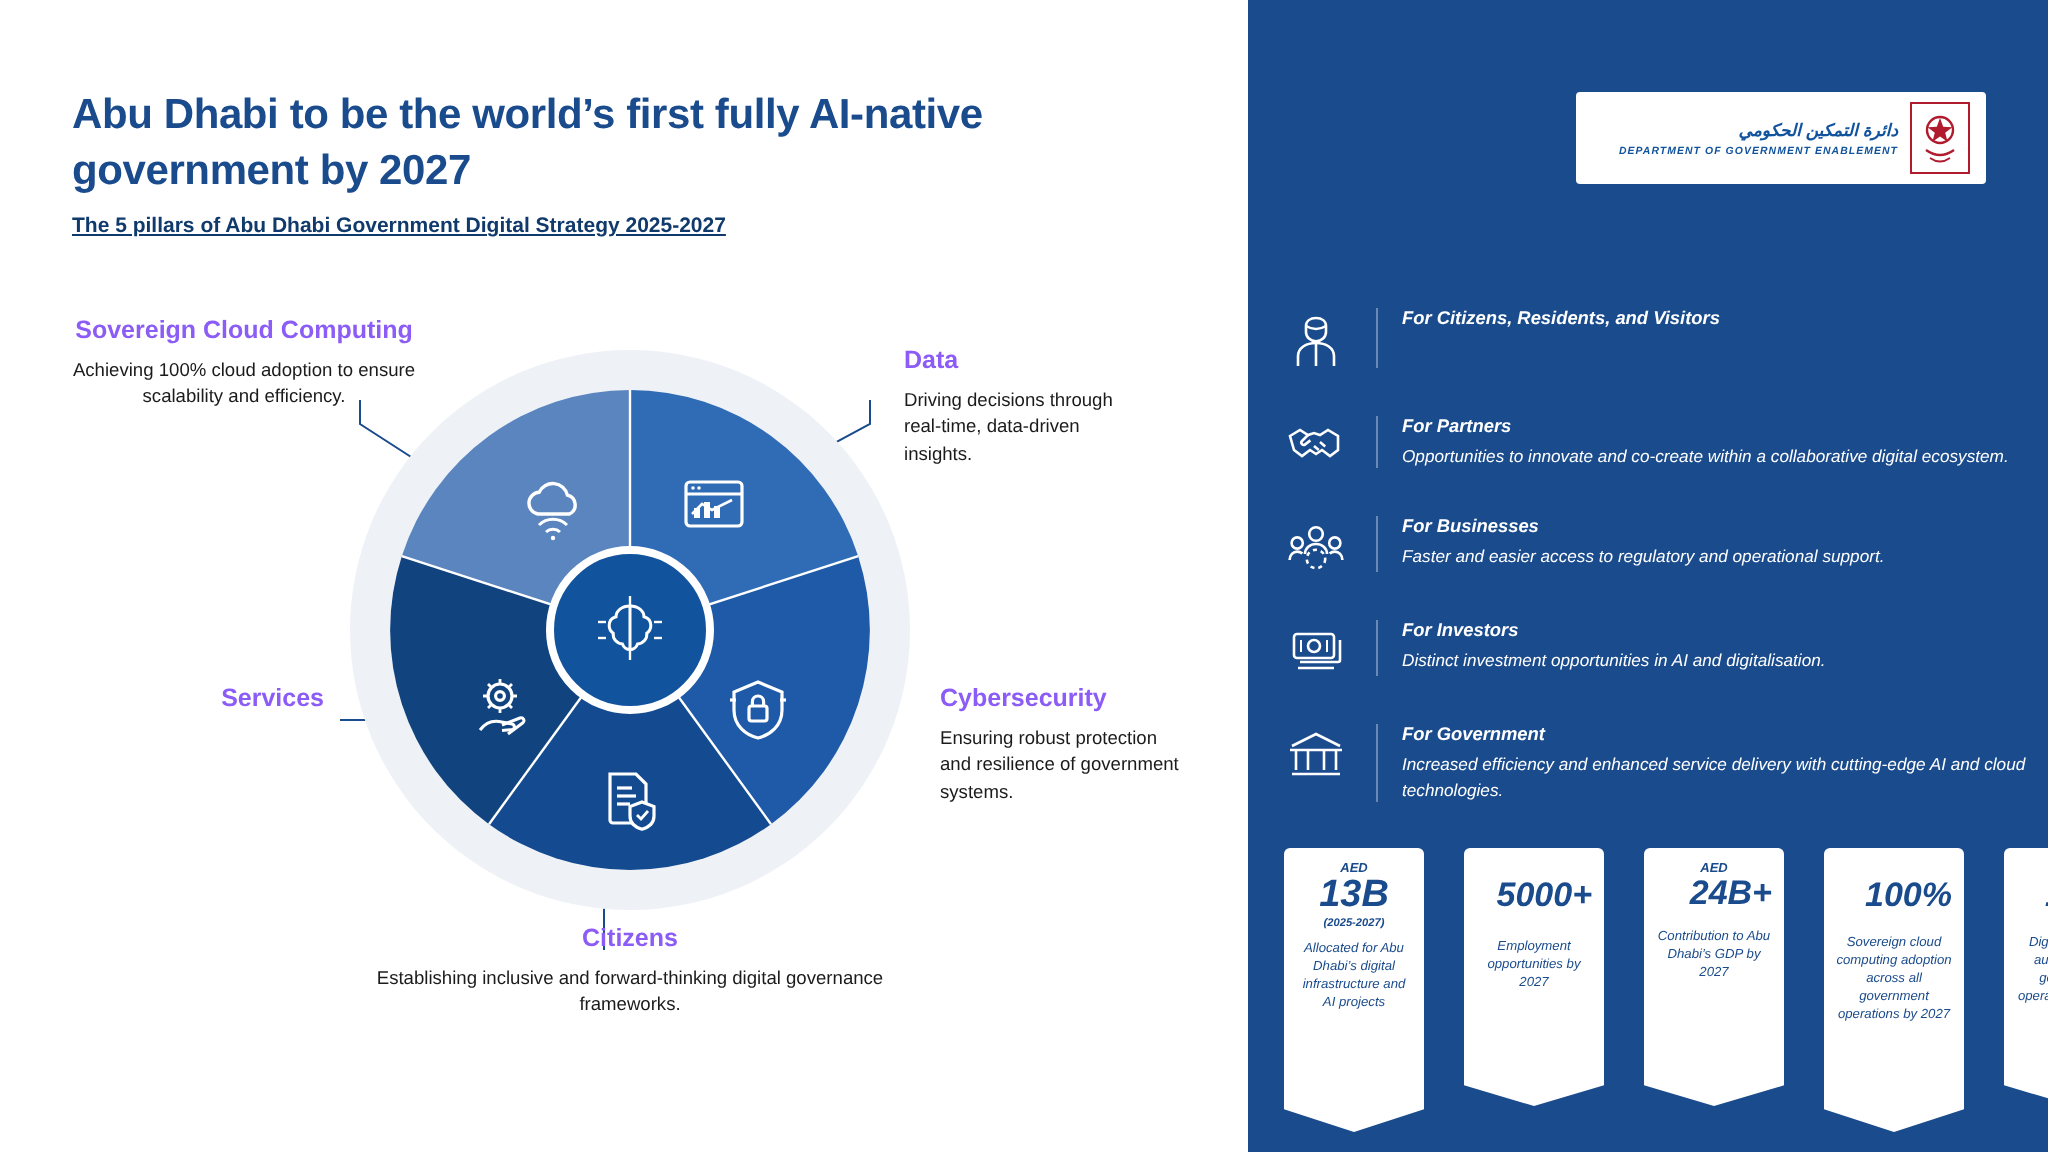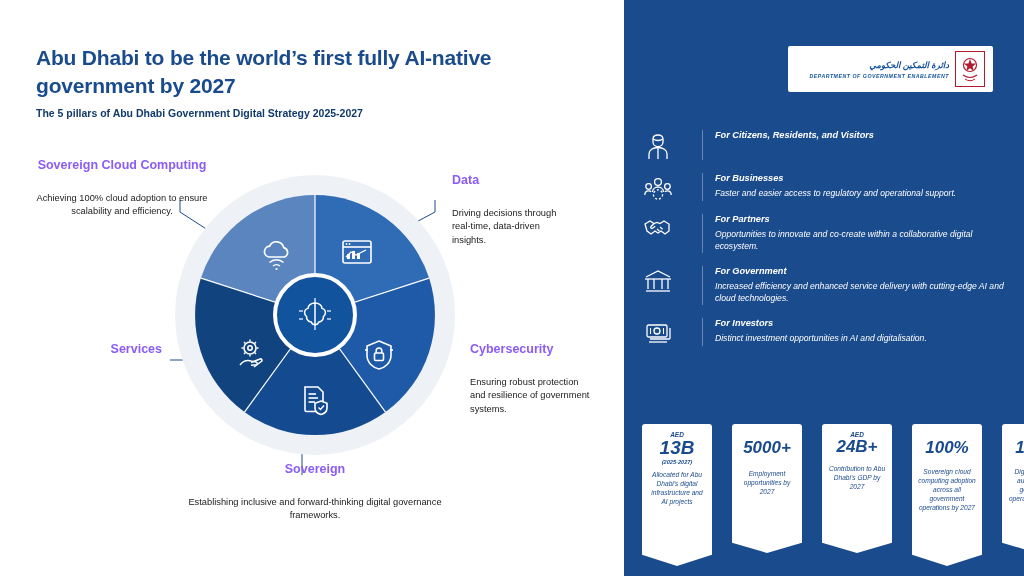--- a/index.html
+++ b/index.html
@@ -17,21 +17,21 @@
     position: absolute; left: 0; top: 0; width: 624px; height: 576px;
     background: #ffffff;
   }
   .title {
     position: absolute; left: 36px; top: 44px; width: 470px;
     font-size: 21px; font-weight: bold; line-height: 1.32;
     color: #1a4b8c; letter-spacing: -0.2px;
   }
   .subtitle {
     position: absolute; left: 36px; top: 107px; width: 470px;
-    font-size: 10.5px; font-weight: bold; color: #103a6b;
+    font-size: 10.5px; font-weight: bold; color: #103a6b; text-decoration: underline;
   }
 
   
   .wheel-wrap { position: absolute; left: 175px; top: 175px; width: 280px; height: 280px; }
   .wheel-outer {
     position: absolute; left: 0; top: 0; width: 280px; height: 280px;
     border-radius: 50%; background: #eef2f7;
   }
   .wheel-svg { position: absolute; left: 0; top: 0; }
   .hub {
@@ -39,21 +39,21 @@
     border-radius: 50%; background: #12539e; border: 4px solid #ffffff;
     display: flex; align-items: center; justify-content: center;
   }
 
   
   .seg-icon { position: absolute; width: 40px; height: 40px; display:flex; align-items:center; justify-content:center; }
 
   
   .callout { position: absolute; }
   .callout .c-title { font-size: 12.5px; font-weight: bold; color: #8b5cf6; line-height: 1.25; }
-  .callout .c-body { font-size: 9.3px; color: #1b1b1b; line-height: 1.45; margin-top: 18px; }
+  .callout .c-body { font-size: 9.3px; color: #1b1b1b; line-height: 1.45; margin-top: 5px; }
   .c-right { text-align: left; }
   .c-left { text-align: right; }
   .c-center { text-align: center; }
 
   .leader { position: absolute; }
 
   
   .right {
     position: absolute; left: 624px; top: 0; width: 480px; height: 576px;
     background: #1a4b8c;
@@ -62,36 +62,36 @@
   .logo-box {
     position: absolute; left: 164px; top: 46px; width: 205px; height: 46px;
     background: #ffffff; border-radius: 2px;
     display: flex; align-items: center; padding: 0 8px;
   }
   .logo-text { flex: 1; text-align: right; padding-right: 6px; }
   .logo-ar { font-size: 8.5px; color: #12539e; letter-spacing: 2px; font-weight: bold; direction: rtl; }
   .logo-en { font-size: 5.2px; color: #12539e; letter-spacing: 0.55px; font-weight: bold; margin-top: 3px; }
 
   .benefits { position: absolute; left: 14px; top: 130px; width: 380px; }
-  .benefit { display: flex; gap: 24px; margin-bottom: 13px; }
+  .benefit { display: flex; gap: 10px; margin-bottom: 13px; margin-top: 24px; }
   .b-icon { width: 40px; min-width: 40px; display: flex; align-items: flex-start; justify-content: center; padding-top: 2px; }
   .b-text { flex: 1; border-left: 1px solid rgba(255,255,255,0.35); padding-left: 12px; }
   .b-title { font-size: 9.2px; font-weight: bold; color: #ffffff; line-height: 1.3; }
   .b-desc { font-size: 8.6px; color: #ffffff; line-height: 1.45; margin-top: 2px; }
 
   
   .stats { position: absolute; left: 18px; top: 424px; display: flex; gap: 20px; }
   .card {
     width: 70px; background: #ffffff; border-radius: 3px;
     padding: 7px 6px 0 6px; text-align: center; position: relative;
     clip-path: polygon(0 0, 100% 0, 100% 92%, 50% 100%, 0 92%);
   }
   .card-aed { font-size: 6.5px; color: #1a4b8c; font-weight: bold; }
   .card-num { font-size: 19px; font-weight: bold; color: #1a4b8c; line-height: 1.05; }
-  .card-num.sm { font-size: 17px; }
+  .card-num.sm { font-size: 17px; text-align: right; }
   .card-sub { font-size: 5.6px; color: #1a4b8c; font-weight: bold; margin-top: 1px; }
   .card-desc { font-size: 6.6px; color: #1a4b8c; line-height: 1.38; margin-top: 5px; padding-bottom: 16px; }
   .card-h1 { height: 142px; }
   .card-h2 { height: 129px; }
   .card-h3 { height: 129px; }
   .card-h4 { height: 142px; }
   .card-h5 { height: 129px; }
 </style>
 </head>
 <body>
@@ -219,21 +219,21 @@
     <div class="callout c-right" style="left:470px; top:342px; width:120px;">
       <div class="c-title">Cybersecurity</div>
       <div class="c-body">Ensuring robust protection and resilience of government systems.</div>
     </div>
 
     <div class="callout c-left" style="left:30px; top:342px; width:132px;">
       <div class="c-title">Services</div>
     </div>
 
     <div class="callout c-center" style="left:185px; top:462px; width:260px;">
-      <div class="c-title">Sovereign</div>
+      <div class="c-title">Citizens</div>
       <div class="c-body">Establishing inclusive and forward-thinking digital governance frameworks.</div>
     </div>
   </div>
 
   <div class="right">
 
     <div class="logo-box">
       <div class="logo-text">
         <div class="logo-ar">دائرة التمكين الحكومي</div>
         <div class="logo-en">DEPARTMENT OF GOVERNMENT ENABLEMENT</div>
@@ -253,20 +253,34 @@
         <div class="b-icon">
           <svg width="26" height="28" viewBox="0 0 26 28" fill="none" stroke="#ffffff" stroke-width="1.3">
             <path d="M13,3 c-3,0 -5,1.6 -5,4 v3 c0,2.6 2.2,4.6 5,4.6 s5,-2 5,-4.6 V7 c0,-2.4 -2,-4 -5,-4 Z"></path>
             <path d="M8,7 q5,3 10,0"></path>
             <path d="M4,27 v-5 c0,-4 4,-6.5 9,-6.5 s9,2.5 9,6.5 v5"></path>
             <line x1="13" y1="16" x2="13" y2="27"></line>
           </svg>
         </div>
         <div class="b-text">
           <div class="b-title">For Citizens, Residents, and Visitors</div>
+        </div>
+      </div>
+
+      <div class="benefit">
+        <div class="b-icon">
+          <svg width="30" height="24" viewBox="0 0 30 24" fill="none" stroke="#ffffff" stroke-width="1.3">
+            <path d="M2,8 l5,-3 4,2.5 3,-1 3,1 4,-2.5 5,3 v7 l-4,3 -4,-3 -3,2 -3,-2 -4,3 -4,-3 Z"></path>
+            <path d="M11,7.5 l-3,3 c-1,1 0.4,2.6 1.6,1.7 l2.6,-2"></path>
+            <path d="M14,13 l2.4,2 M17,11 l2.6,2.2"></path>
+          </svg>
+        </div>
+        <div class="b-text">
+          <div class="b-title">For Partners</div>
+          <div class="b-desc">Opportunities to innovate and co-create within a collaborative digital ecosystem.</div>
         </div>
       </div>
 
       <div class="benefit">
         <div class="b-icon">
           <svg width="28" height="26" viewBox="0 0 28 26" fill="none" stroke="#ffffff" stroke-width="1.3">
             <circle cx="14" cy="7" r="3.4"></circle>
             <path d="M8.5,17 c0,-3 2.5,-5 5.5,-5 s5.5,2 5.5,5"></path>
             <circle cx="4.6" cy="11.5" r="2.8"></circle>
             <path d="M0.8,20 c0,-2.6 1.8,-4.2 3.8,-4.2 1,0 1.9,0.4 2.6,1"></path>
@@ -276,29 +290,32 @@
           </svg>
         </div>
         <div class="b-text">
           <div class="b-title">For Businesses</div>
           <div class="b-desc">Faster and easier access to regulatory and operational support.</div>
         </div>
       </div>
 
       <div class="benefit">
         <div class="b-icon">
-          <svg width="30" height="24" viewBox="0 0 30 24" fill="none" stroke="#ffffff" stroke-width="1.3">
-            <path d="M2,8 l5,-3 4,2.5 3,-1 3,1 4,-2.5 5,3 v7 l-4,3 -4,-3 -3,2 -3,-2 -4,3 -4,-3 Z"></path>
-            <path d="M11,7.5 l-3,3 c-1,1 0.4,2.6 1.6,1.7 l2.6,-2"></path>
-            <path d="M14,13 l2.4,2 M17,11 l2.6,2.2"></path>
-          </svg>
-        </div>
-        <div class="b-text">
-          <div class="b-title">For Partners</div>
-          <div class="b-desc">Opportunities to innovate and co-create within a collaborative digital ecosystem.</div>
+          <svg width="26" height="26" viewBox="0 0 26 26" fill="none" stroke="#ffffff" stroke-width="1.3">
+            <rect x="2" y="5" width="20" height="12" rx="1.5"></rect>
+            <circle cx="12" cy="11" r="3"></circle>
+            <path d="M5,19 h19 a1,1 0 0 0 1,-1 V8"></path>
+            <line x1="5.5" y1="8" x2="5.5" y2="14" stroke-width="1"></line>
+            <line x1="18.5" y1="8" x2="18.5" y2="14" stroke-width="1"></line>
+            <path d="M4,22 h18"></path>
+          </svg>
+        </div>
+        <div class="b-text">
+          <div class="b-title">For Investors</div>
+          <div class="b-desc">Distinct investment opportunities in AI and digitalisation.</div>
         </div>
       </div>
 
       <div class="benefit">
         <div class="b-icon">
           <svg width="28" height="26" viewBox="0 0 28 26" fill="none" stroke="#ffffff" stroke-width="1.3">
             <path d="M2,9 L14,3 L26,9"></path>
             <line x1="2" y1="23" x2="26" y2="23"></line>
             <line x1="4" y1="11" x2="4" y2="21"></line>
             <line x1="10" y1="11" x2="10" y2="21"></line>
@@ -306,37 +323,20 @@
             <line x1="24" y1="11" x2="24" y2="21"></line>
             <line x1="1" y1="11" x2="27" y2="11"></line>
           </svg>
         </div>
         <div class="b-text">
           <div class="b-title">For Government</div>
           <div class="b-desc">Increased efficiency and enhanced service delivery with cutting-edge AI and cloud technologies.</div>
         </div>
       </div>
 
-      <div class="benefit">
-        <div class="b-icon">
-          <svg width="26" height="26" viewBox="0 0 26 26" fill="none" stroke="#ffffff" stroke-width="1.3">
-            <rect x="2" y="5" width="20" height="12" rx="1.5"></rect>
-            <circle cx="12" cy="11" r="3"></circle>
-            <path d="M5,19 h19 a1,1 0 0 0 1,-1 V8"></path>
-            <line x1="5.5" y1="8" x2="5.5" y2="14" stroke-width="1"></line>
-            <line x1="18.5" y1="8" x2="18.5" y2="14" stroke-width="1"></line>
-            <path d="M4,22 h18"></path>
-          </svg>
-        </div>
-        <div class="b-text">
-          <div class="b-title">For Investors</div>
-          <div class="b-desc">Distinct investment opportunities in AI and digitalisation.</div>
-        </div>
-      </div>
-
     </div>
 
     <div class="stats">
 
       <div class="card card-h1">
         <div class="card-aed">AED</div>
         <div class="card-num">13B</div>
         <div class="card-sub">(2025-2027)</div>
         <div class="card-desc">Allocated for Abu Dhabi’s digital infrastructure and AI projects</div>
       </div>

